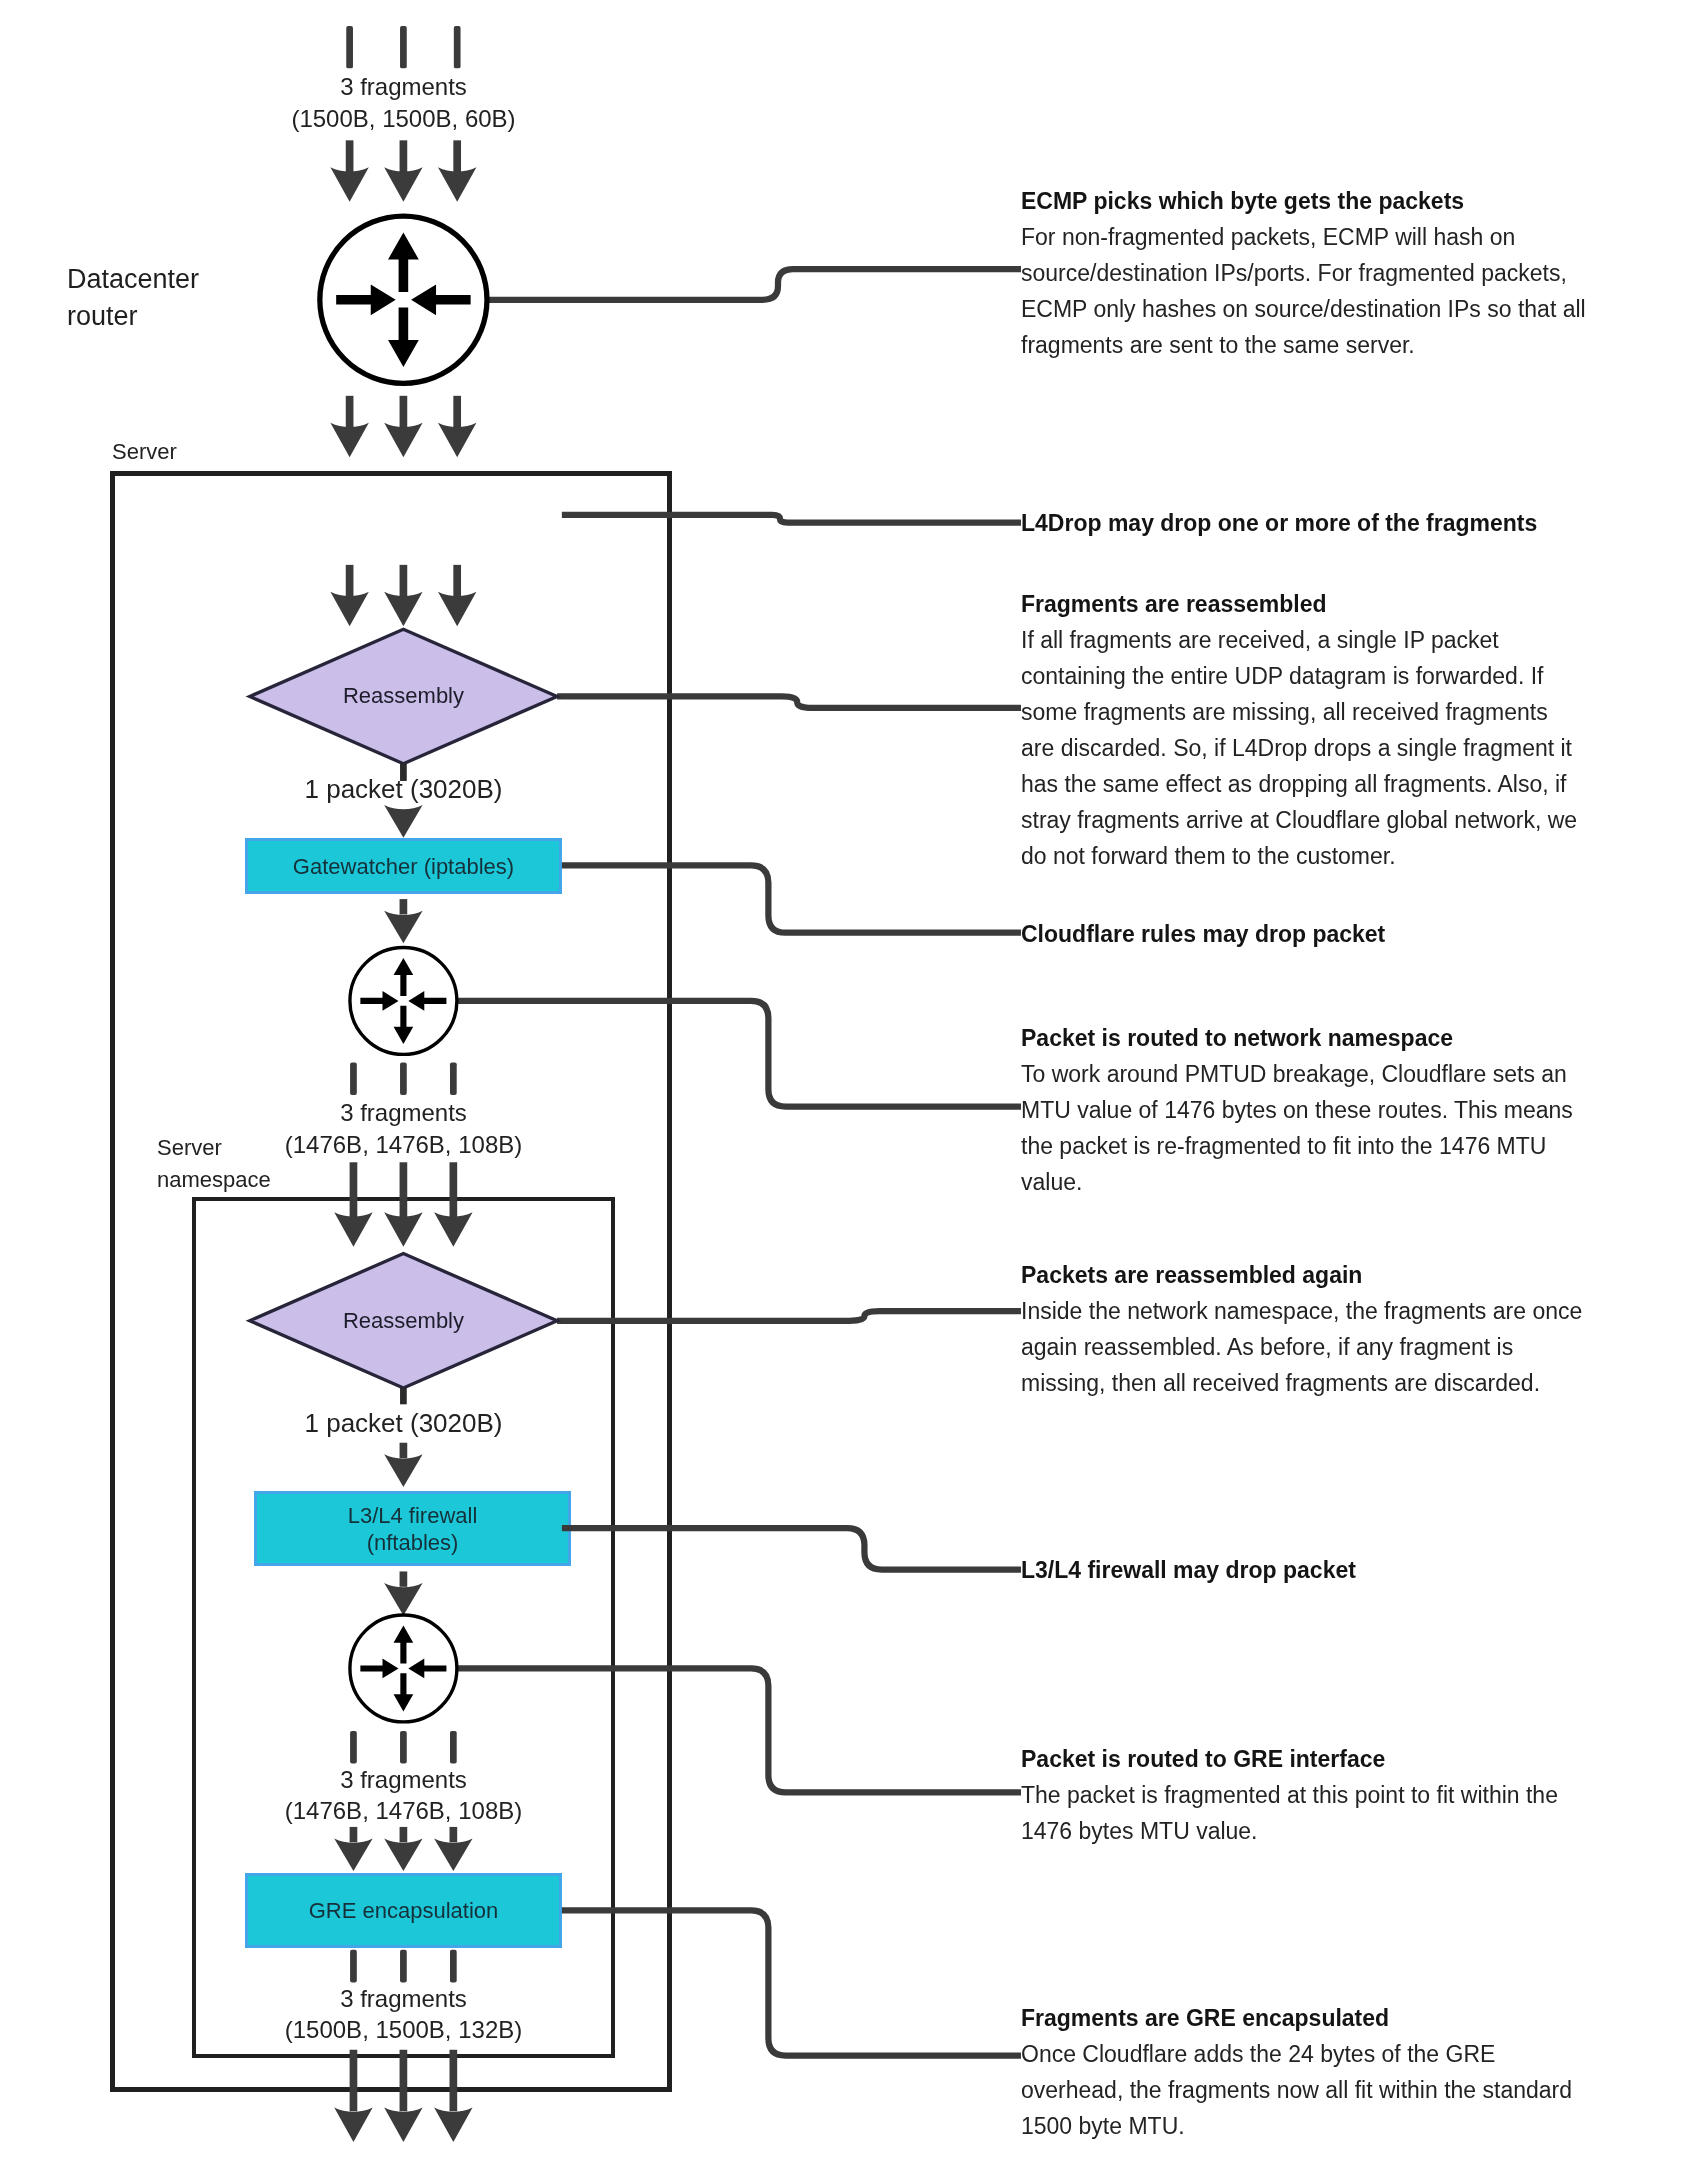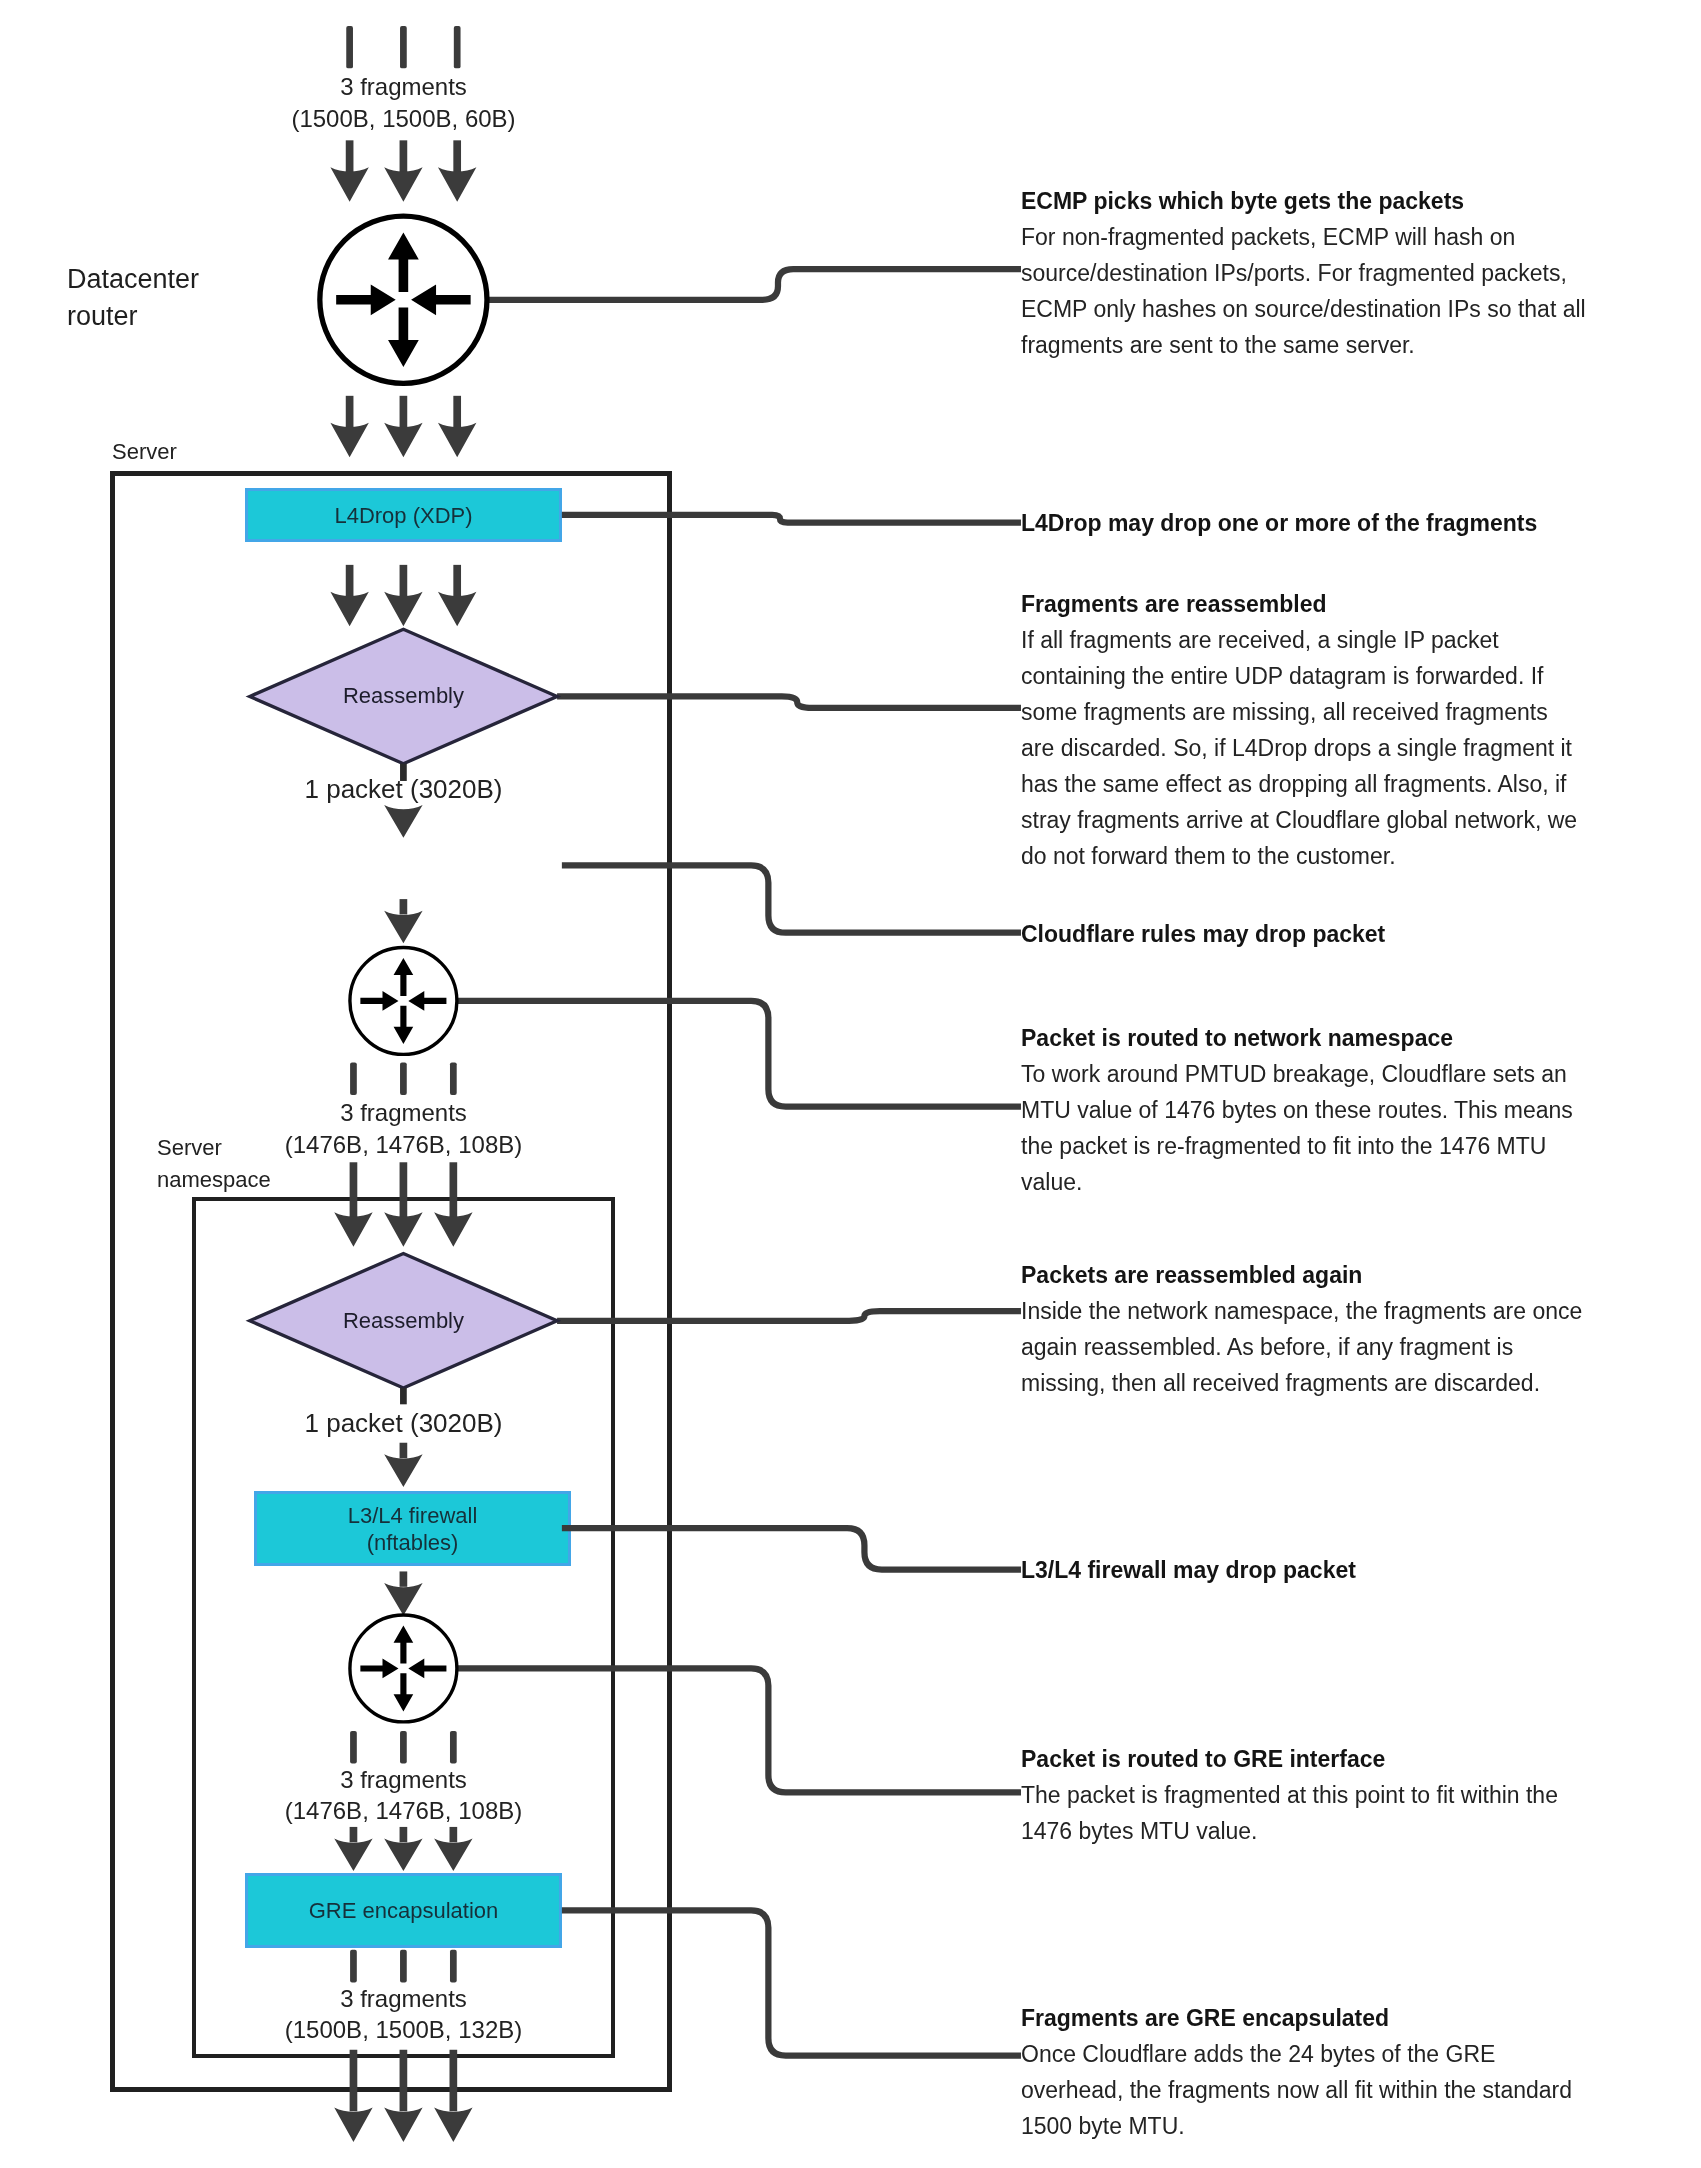--- a/index.html
+++ b/index.html
@@ -34,22 +34,22 @@
   .ann .b { white-space:pre-line; }
 </style>
 </head>
 <body>
 
 <div class="canvas">
 
   <div class="frame server" style="left:110px; top:471px; width:562px; height:1621px;"></div>
   <div class="frame ns" style="left:192px; top:1197px; width:423px; height:861px;"></div>
 
-  <div class="node-box" style="left:245px; top:488px; width:317px; height:54px;">
-    <span>L4Drop (XDP)</span>
+  <div class="node-box" style="left:245px; top:838px; width:317px; height:56px;">
+    <span>Gatewatcher (iptables)</span>
   </div>
   <div class="node-box" style="left:245px; top:1491px; width:317px; height:75px;margin-left:9px;">
     <span>L3/L4 firewall
 (nftables)</span>
   </div>
   <div class="node-box" style="left:245px; top:1873px; width:317px; height:75px;">
     <span>GRE encapsulation</span>
   </div>
 
   <svg class="layer" width="1701" height="2168" viewBox="0 0 1771 2257">

